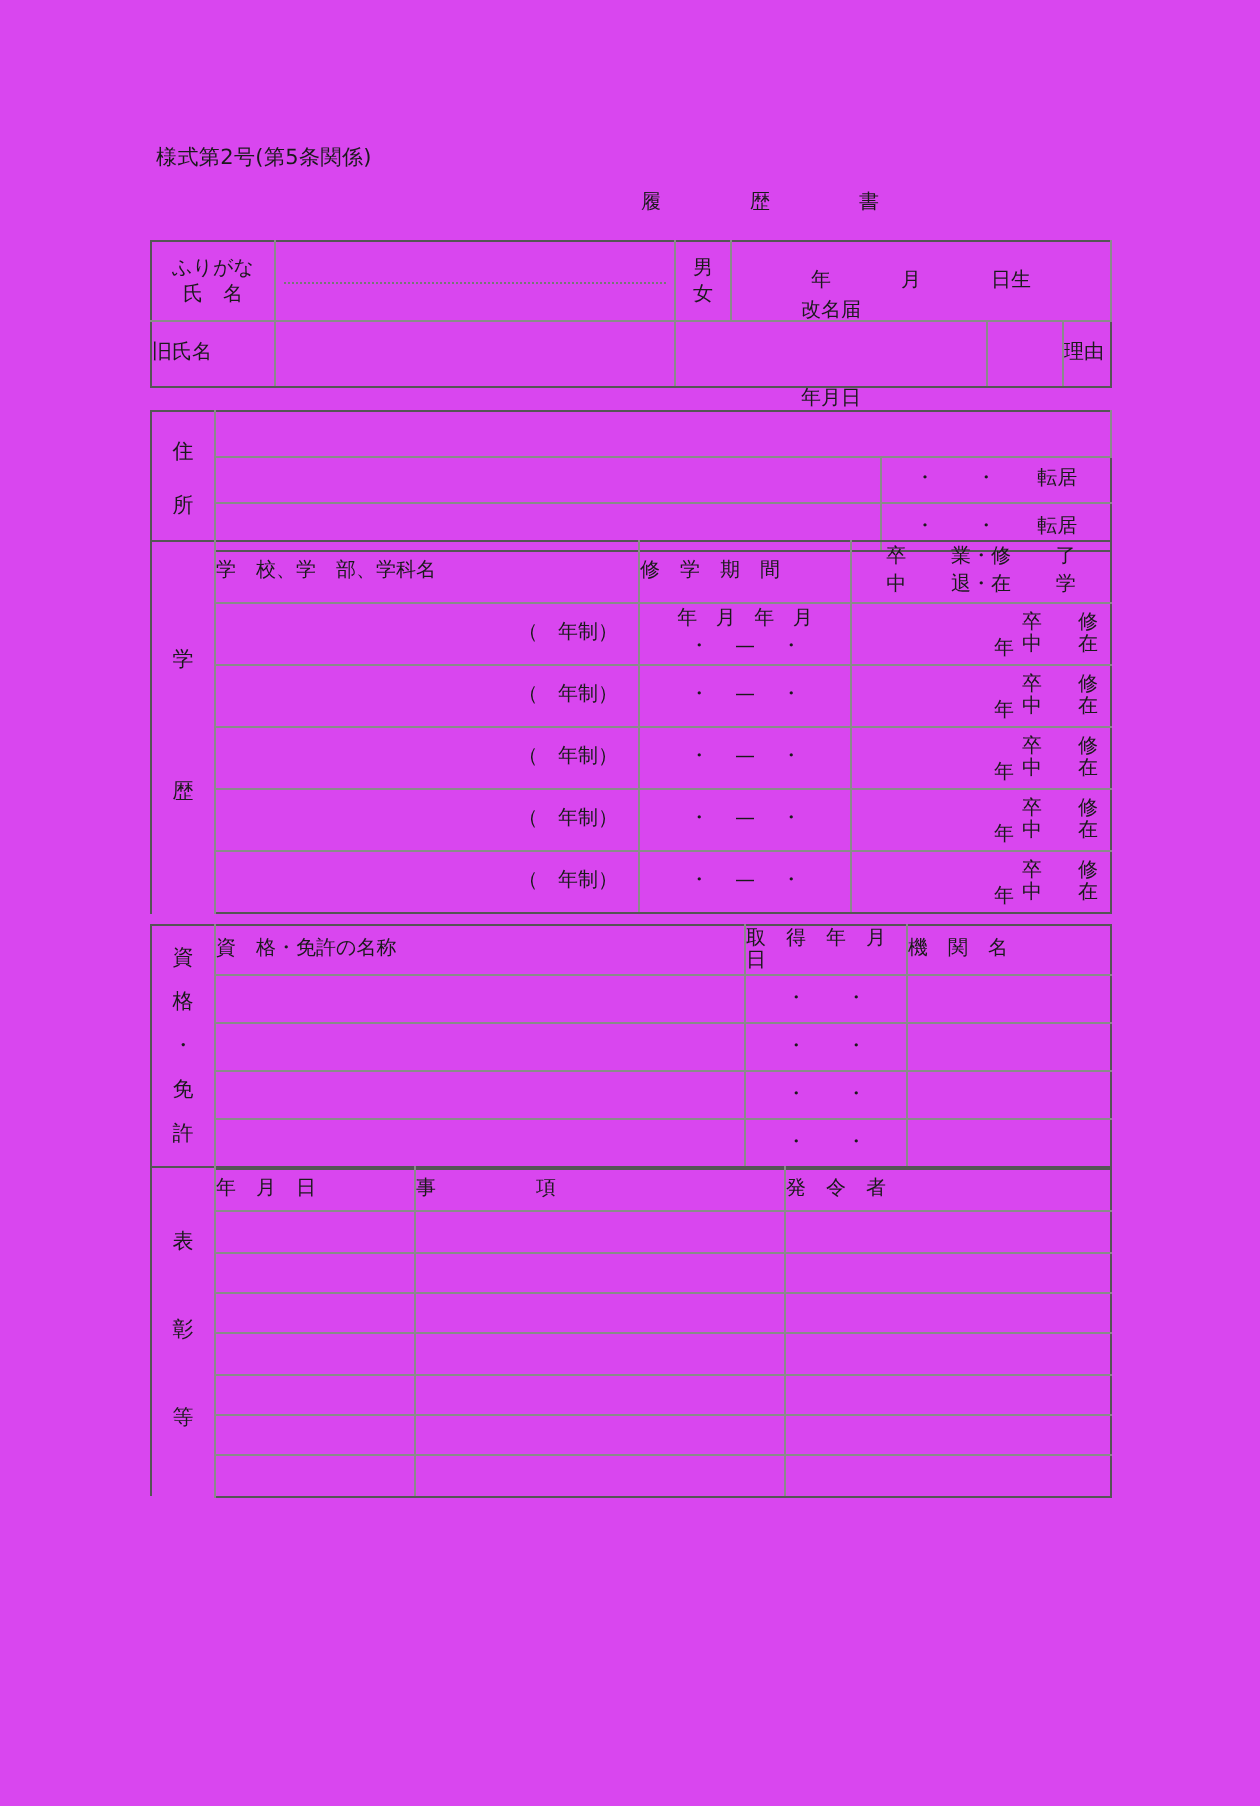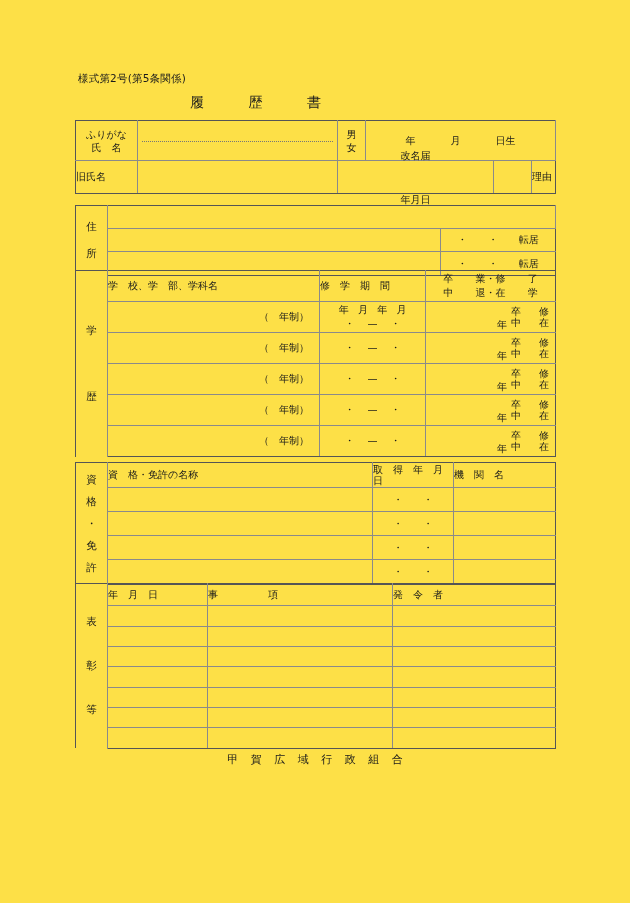--- a/index.html
+++ b/index.html
@@ -13,39 +13,39 @@
     font-family: "DejaVu Sans", "Liberation Sans", sans-serif;
     color: #1a1a1a;
     position: relative;
     overflow: hidden;
   }
   .page {
     position: absolute;
     left: 0; top: 0;
     width: 630px;
     height: 903px;
-    background: #fde047;
+    background: #d946ef;
   }
 
   
   .form-code {
     position: absolute;
     left: 78px;
     top: 72px;
     font-size: 10.5px;
     letter-spacing: 0.2px;
     white-space: nowrap;
   }
   .doc-title {
     position: absolute;
     left: 190px;
     top: 94px;
     width: 250px;
-    font-size: 14px;
-    text-align: left;
+    font-size: 10px;
+    text-align: right;
     letter-spacing: 0.5px;
   }
   .doc-title span { display: inline-block; }
   .doc-title .t-sp { width: 44px; }
 
   
   .tbl {
     position: absolute;
     border-collapse: collapse;
     table-layout: fixed;
@@ -547,15 +547,14 @@
       <td class="outer-r"></td>
     </tr>
     <tr style="height:20px;">
       <td class="outer-b"></td>
       <td class="outer-b"></td>
       <td class="outer-b outer-r"></td>
     </tr>
   </tbody>
     </table>
 
-  <div class="footer-org">甲 賀 広 域 行 政 組 合</div>
 
 </div>
 
 </body></html>

